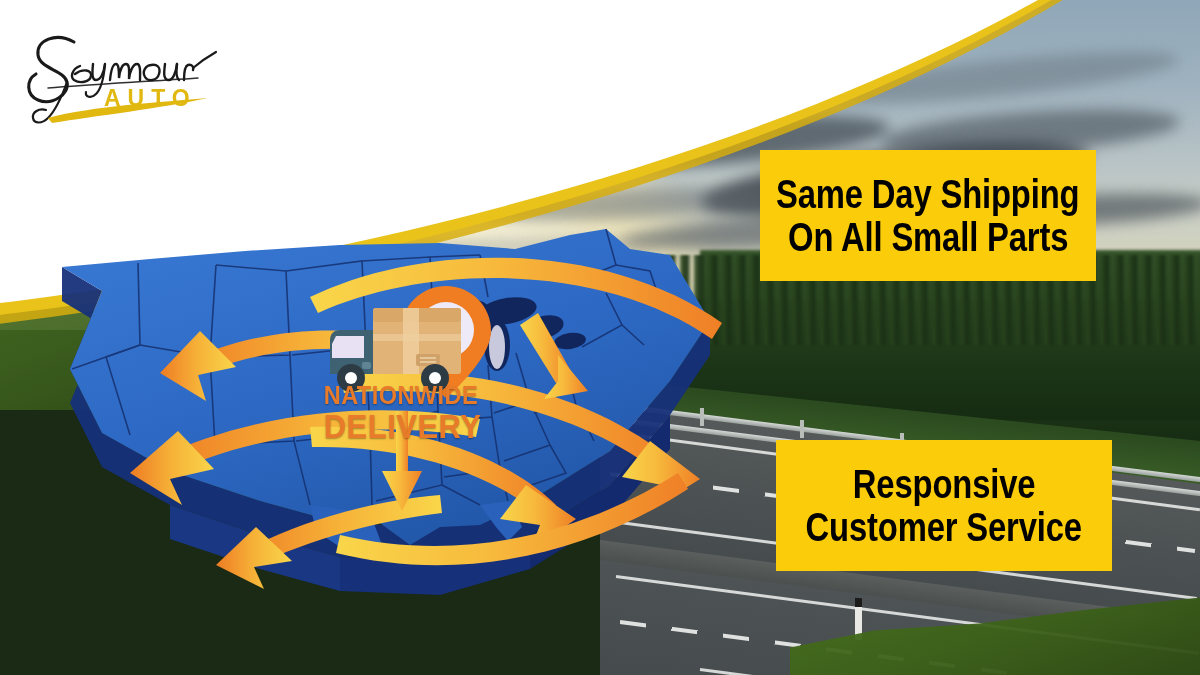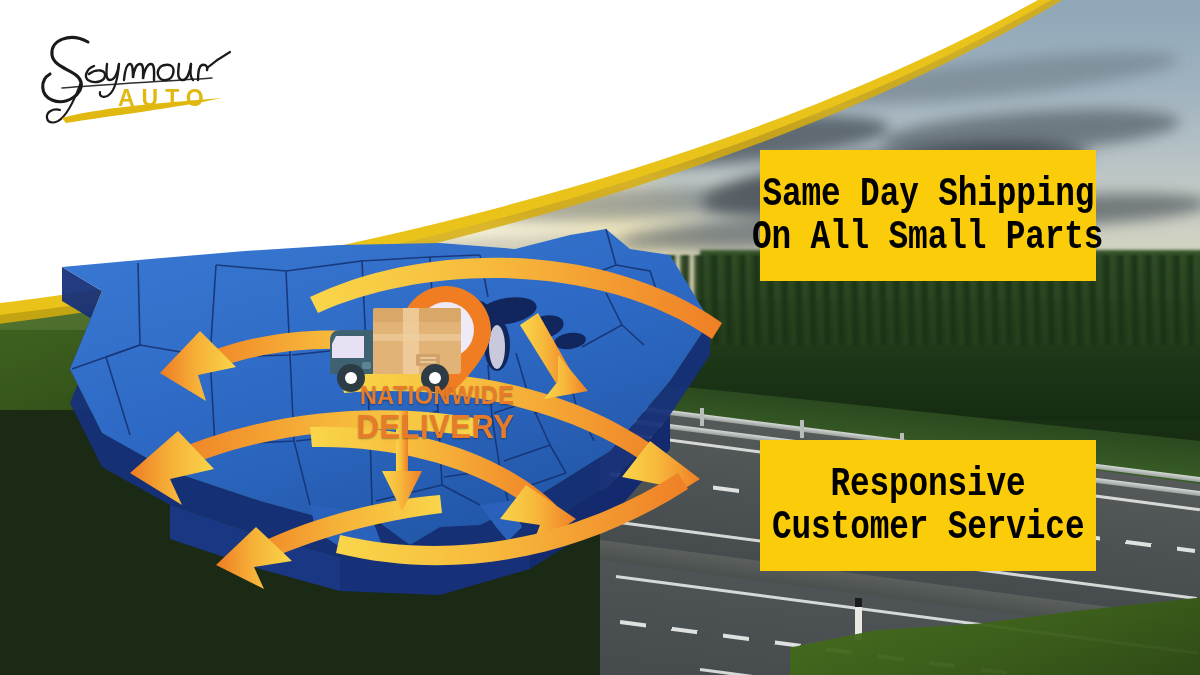--- a/index.html
+++ b/index.html
@@ -131,64 +131,64 @@
   .gold-curve2{
     position:absolute;left:-62px;top:-250px;width:1506px;height:581px;
     background:#d7ad0d;
     border-radius:0 0 100% 0;
     transform:rotate(-6.2deg);
     transform-origin:left bottom;
     opacity:.85;
   }
 
   
-  .logo{position:absolute;left:26px;top:22px;width:210px;height:105px;}
+  .logo{position:absolute;left:12px;top:22px;width:210px;height:105px;}
   .logo svg{display:block;}
 
   
   .map-wrap{position:absolute;left:10px;top:205px;width:790px;height:440px;}
   .map-wrap svg{display:block;overflow:visible;}
 
   
   .truck-badge{position:absolute;left:318px;top:278px;width:200px;height:170px;}
   .truck-badge svg{display:block;}
   .nw-text{
-    position:absolute;left:330px;top:383px;width:190px;
-    text-align:right;line-height:1;
+    position:absolute;left:318px;top:383px;width:190px;
+    text-align:left;line-height:1;
     font-family:"Liberation Sans",sans-serif;
     font-weight:700;color:#e87b2a;
     letter-spacing:.5px;
     text-shadow:0 1px 2px rgba(0,0,0,.35);
     pointer-events:none;
   }
   .nw-1{font-size:25px;transform:scaleX(.94);}
   .nw-2{font-size:33px;margin-top:2px;transform:scaleX(.94);}
 
   
   .banner{
     position:absolute;left:760px;width:336px;
     background:#fbcc09;
     display:flex;flex-direction:column;
     align-items:center;justify-content:center;
     color:#000;
-    font-family:Liberation Mono, monospace;
+    font-family:Liberation Sans, sans-serif;
     font-weight:700;
     text-align:center;
   }
   .banner .ln{
     display:block;
     line-height:1.04;
     transform:scaleX(.80);
     font-size:41px;
     letter-spacing:-.2px;
     white-space:nowrap;
   }
   #b1{top:150px;height:131px;}
   #b2{top:318px;height:83px;}
-  #b3{top:440px;height:131px;}
+  #b3{top:440px;height:131px;margin-left:16px;}
 </style>
 </head>
 <body>
 
 <div id="stage">
 
   <div class="bg">
 
     <div class="sky"></div>
     <div class="sunglow"></div>

